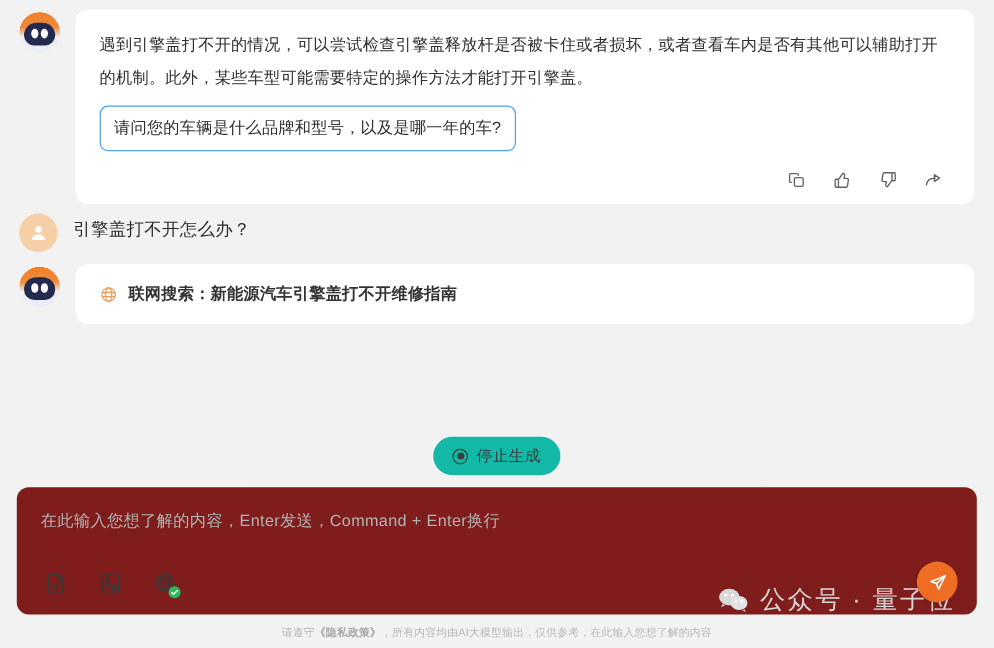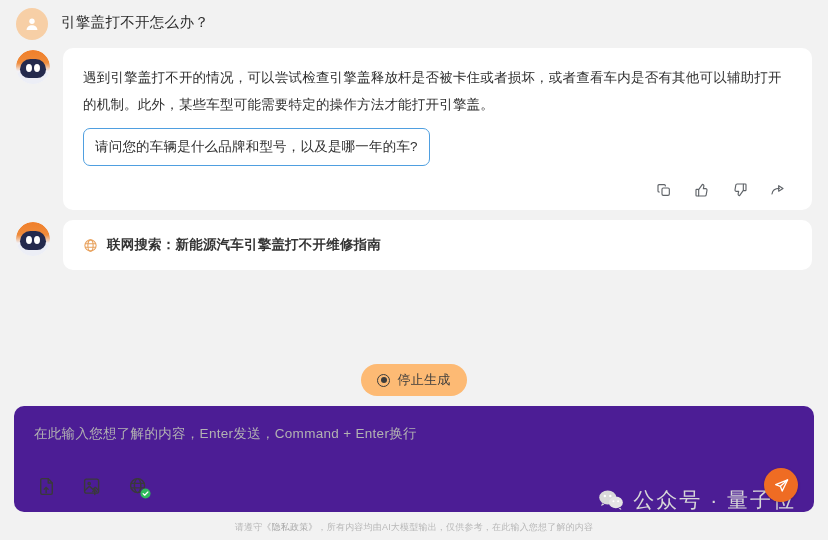--- a/index.html
+++ b/index.html
@@ -145,21 +145,21 @@
     position: absolute;
     left: 0; right: 0;
     top: 364px;
     display: flex;
     justify-content: center;
   }
   .stop-btn {
     display: inline-flex;
     align-items: center;
     gap: 7px;
-    background: #fdba74;
+    background: #14b8a6;
     border-radius: 16px;
     padding: 7px 16px;
     font-size: 13px;
     color: #3c3c3c;
     cursor: pointer;
     letter-spacing: .3px;
   }
   .stop-dot {
     width: 13px; height: 13px;
     border: 1.6px solid #3c3c3c;
@@ -172,21 +172,21 @@
     border-radius: 50%;
     display: block;
   }
 
   
   .composer {
     position: absolute;
     left: 14px; right: 14px;
     top: 406px;
     height: 106px;
-    background: #4c1d95;
+    background: #7f1d1d;
     border-radius: 10px;
     padding: 18px 20px 14px 20px;
   }
   .composer .placeholder {
     font-size: 13.5px;
     color: #b2b2b2;
     letter-spacing: .3px;
     line-height: 20px;
     cursor: text;
   }
@@ -237,38 +237,28 @@
   
   .footer {
     position: absolute;
     left: 0; right: 0;
     bottom: 6px;
     text-align: center;
     font-size: 9px;
     color: #b8b8b8;
     letter-spacing: .2px;
   }
-  .footer b { color: #a8a8a8; font-weight: 400; }
+  .footer b { color: #a8a8a8; font-weight: 700; }
 </style>
 </head>
 <body>
 
 <div class="app">
 
   <div class="conversation">
-
-    <div class="msg-row user">
-      <div class="avatar user">
-        <svg width="18" height="18" viewBox="0 0 24 24">
-          <circle cx="12" cy="8.4" r="3.6" fill="#ffffff"></circle>
-          <path d="M4.8 20c0-3.8 3.3-6.2 7.2-6.2s7.2 2.4 7.2 6.2z" fill="#ffffff"></path>
-        </svg>
-      </div>
-      <div class="user-text">引擎盖打不开怎么办？</div>
-    </div>
 
     <div class="msg-row assistant">
       <div class="avatar bot">
         <span class="bot-ring"></span>
         <span class="bot-face">
           <i class="eye l"></i>
           <i class="eye r"></i>
         </span>
       </div>
       <div class="bubble">
@@ -299,20 +289,30 @@
           <div class="action-btn" title="分享">
             <svg width="16" height="16" viewBox="0 0 24 24" fill="none" stroke="currentColor" stroke-width="1.7" stroke-linecap="round" stroke-linejoin="round">
               <path d="M3 18c.8-6 5.2-8.4 11-8.4"></path>
               <path d="M13 5.5 19.5 9.6 13 13.8z"></path>
             </svg>
           </div>
         </div>
       </div>
     </div>
 
+    <div class="msg-row user">
+      <div class="avatar user">
+        <svg width="18" height="18" viewBox="0 0 24 24">
+          <circle cx="12" cy="8.4" r="3.6" fill="#ffffff"></circle>
+          <path d="M4.8 20c0-3.8 3.3-6.2 7.2-6.2s7.2 2.4 7.2 6.2z" fill="#ffffff"></path>
+        </svg>
+      </div>
+      <div class="user-text">引擎盖打不开怎么办？</div>
+    </div>
+
 
     <div class="msg-row assistant" style="margin-top:10px;">
       <div class="avatar bot">
         <span class="bot-ring"></span>
         <span class="bot-face">
           <i class="eye l"></i>
           <i class="eye r"></i>
         </span>
       </div>
       <div class="bubble compact">

